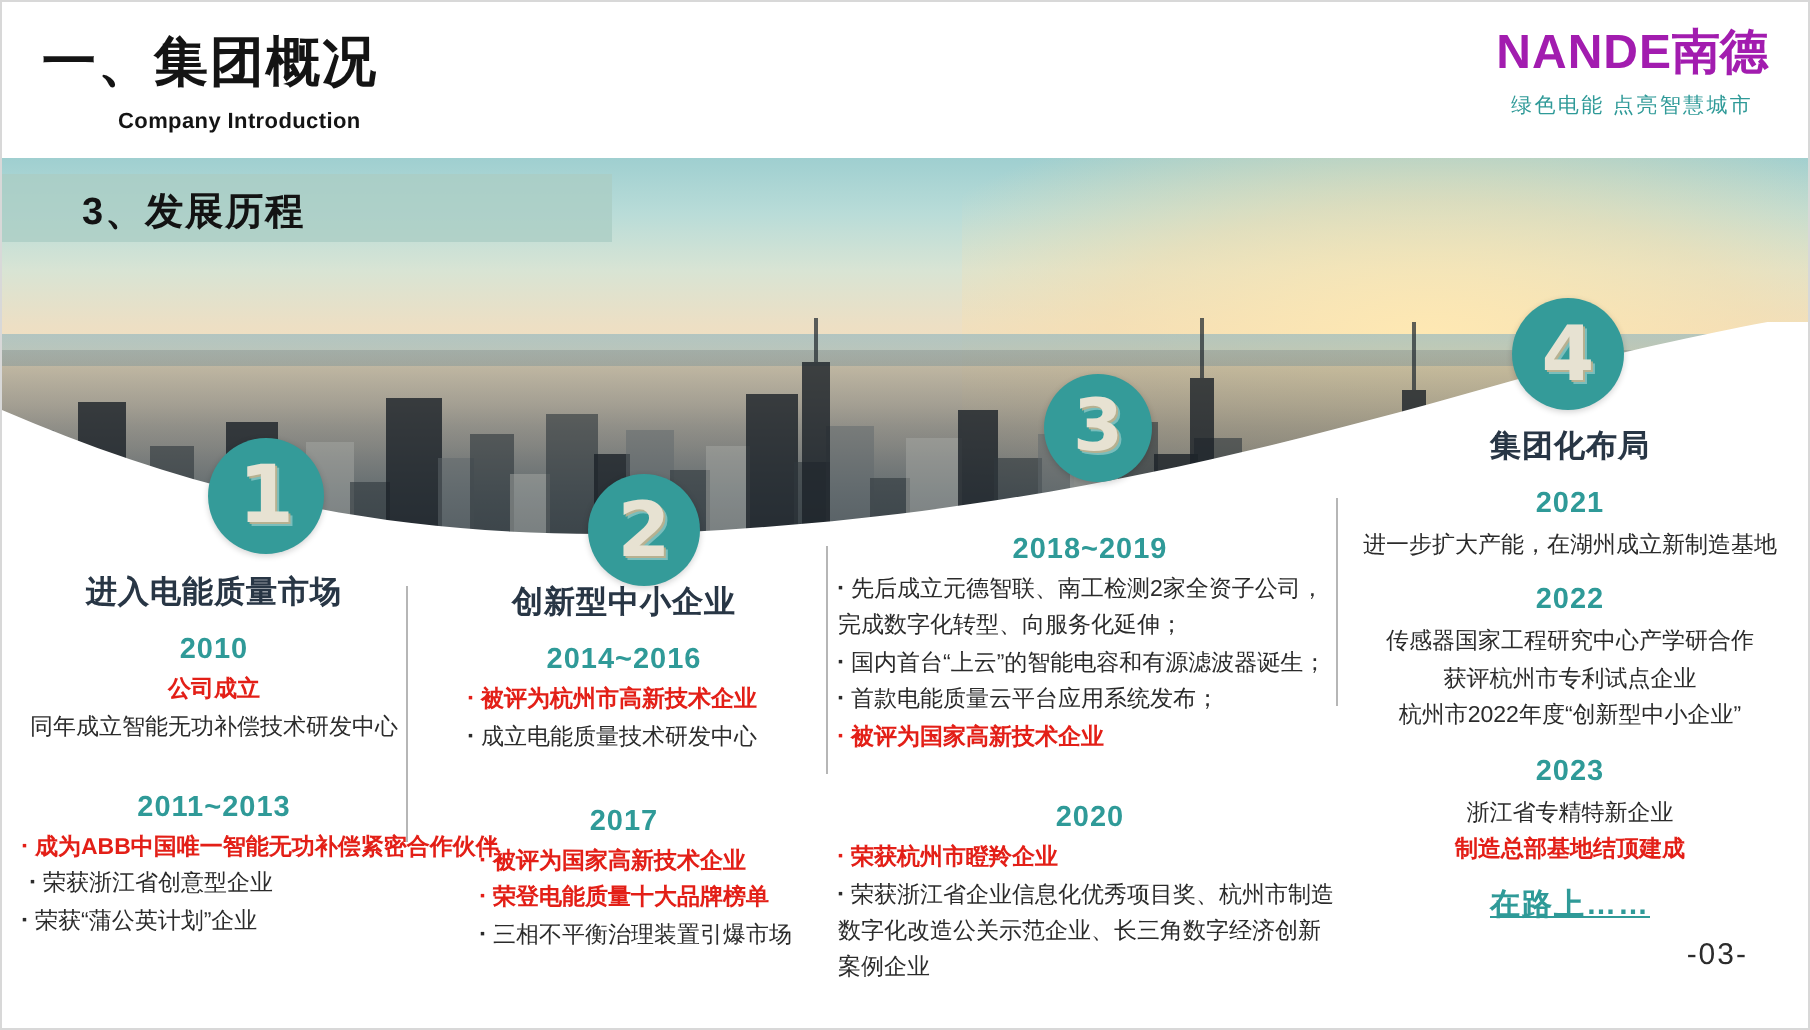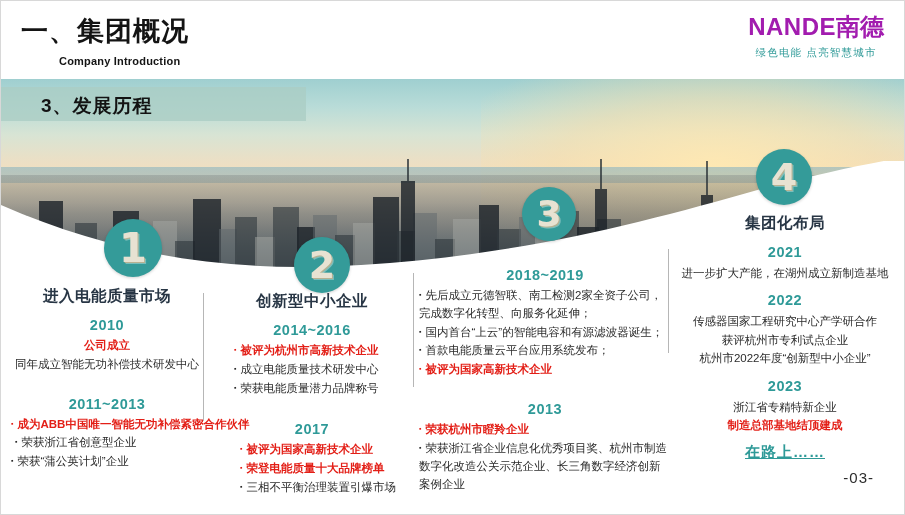--- a/index.html
+++ b/index.html
@@ -255,40 +255,39 @@
 
     <div class="circle" style="left:293px;top:236px;width:56px;height:56px;">
       <span class="num" style="font-size:38px;">2</span>
     </div>
     <div class="col" style="left:213px;top:290px;width:196px;">
       <div class="col-title">创新型中小企业</div>
 
       <div class="yr">2014~2016</div>
       <div class="li red bullet left" style="margin-left:20px;">被评为杭州市高新技术企业</div>
       <div class="li bullet left" style="margin-left:20px;">成立电能质量技术研发中心</div>
-      <div class="li bullet left" style="margin-left:20px;">荣获电能质量潜力品牌称号</div>
 
       <div class="yr" style="margin-top:24px;">2017</div>
       <div class="li red bullet left" style="margin-left:26px;">被评为国家高新技术企业</div>
       <div class="li red bullet left" style="margin-left:26px;">荣登电能质量十大品牌榜单</div>
       <div class="li bullet left" style="margin-left:26px;">三相不平衡治理装置引爆市场</div>
     </div>
 
     <div class="circle" style="left:521px;top:186px;width:54px;height:54px;">
       <span class="num" style="font-size:36px;">3</span>
     </div>
     <div class="col" style="left:418px;top:252px;width:252px;">
 
       <div class="yr" style="margin-top:14px;">2018~2019</div>
       <div class="li wrap bullet left">先后成立元德智联、南工检测2家全资子公司，完成数字化转型、向服务化延伸；</div>
       <div class="li wrap bullet left">国内首台“上云”的智能电容和有源滤波器诞生；</div>
       <div class="li wrap bullet left">首款电能质量云平台应用系统发布；</div>
       <div class="li wrap red bullet left">被评为国家高新技术企业</div>
 
-      <div class="yr" style="margin-top:22px;">2013</div>
+      <div class="yr" style="margin-top:22px;">2020</div>
       <div class="li wrap red bullet left">荣获杭州市瞪羚企业</div>
       <div class="li wrap bullet left">荣获浙江省企业信息化优秀项目奖、杭州市制造数字化改造公关示范企业、长三角数字经济创新案例企业</div>
     </div>
 
     <div class="circle" style="left:755px;top:148px;width:56px;height:56px;">
       <span class="num" style="font-size:38px;">4</span>
     </div>
     <div class="col" style="left:673px;top:212px;width:222px;">
       <div class="col-title">集团化布局</div>
 

